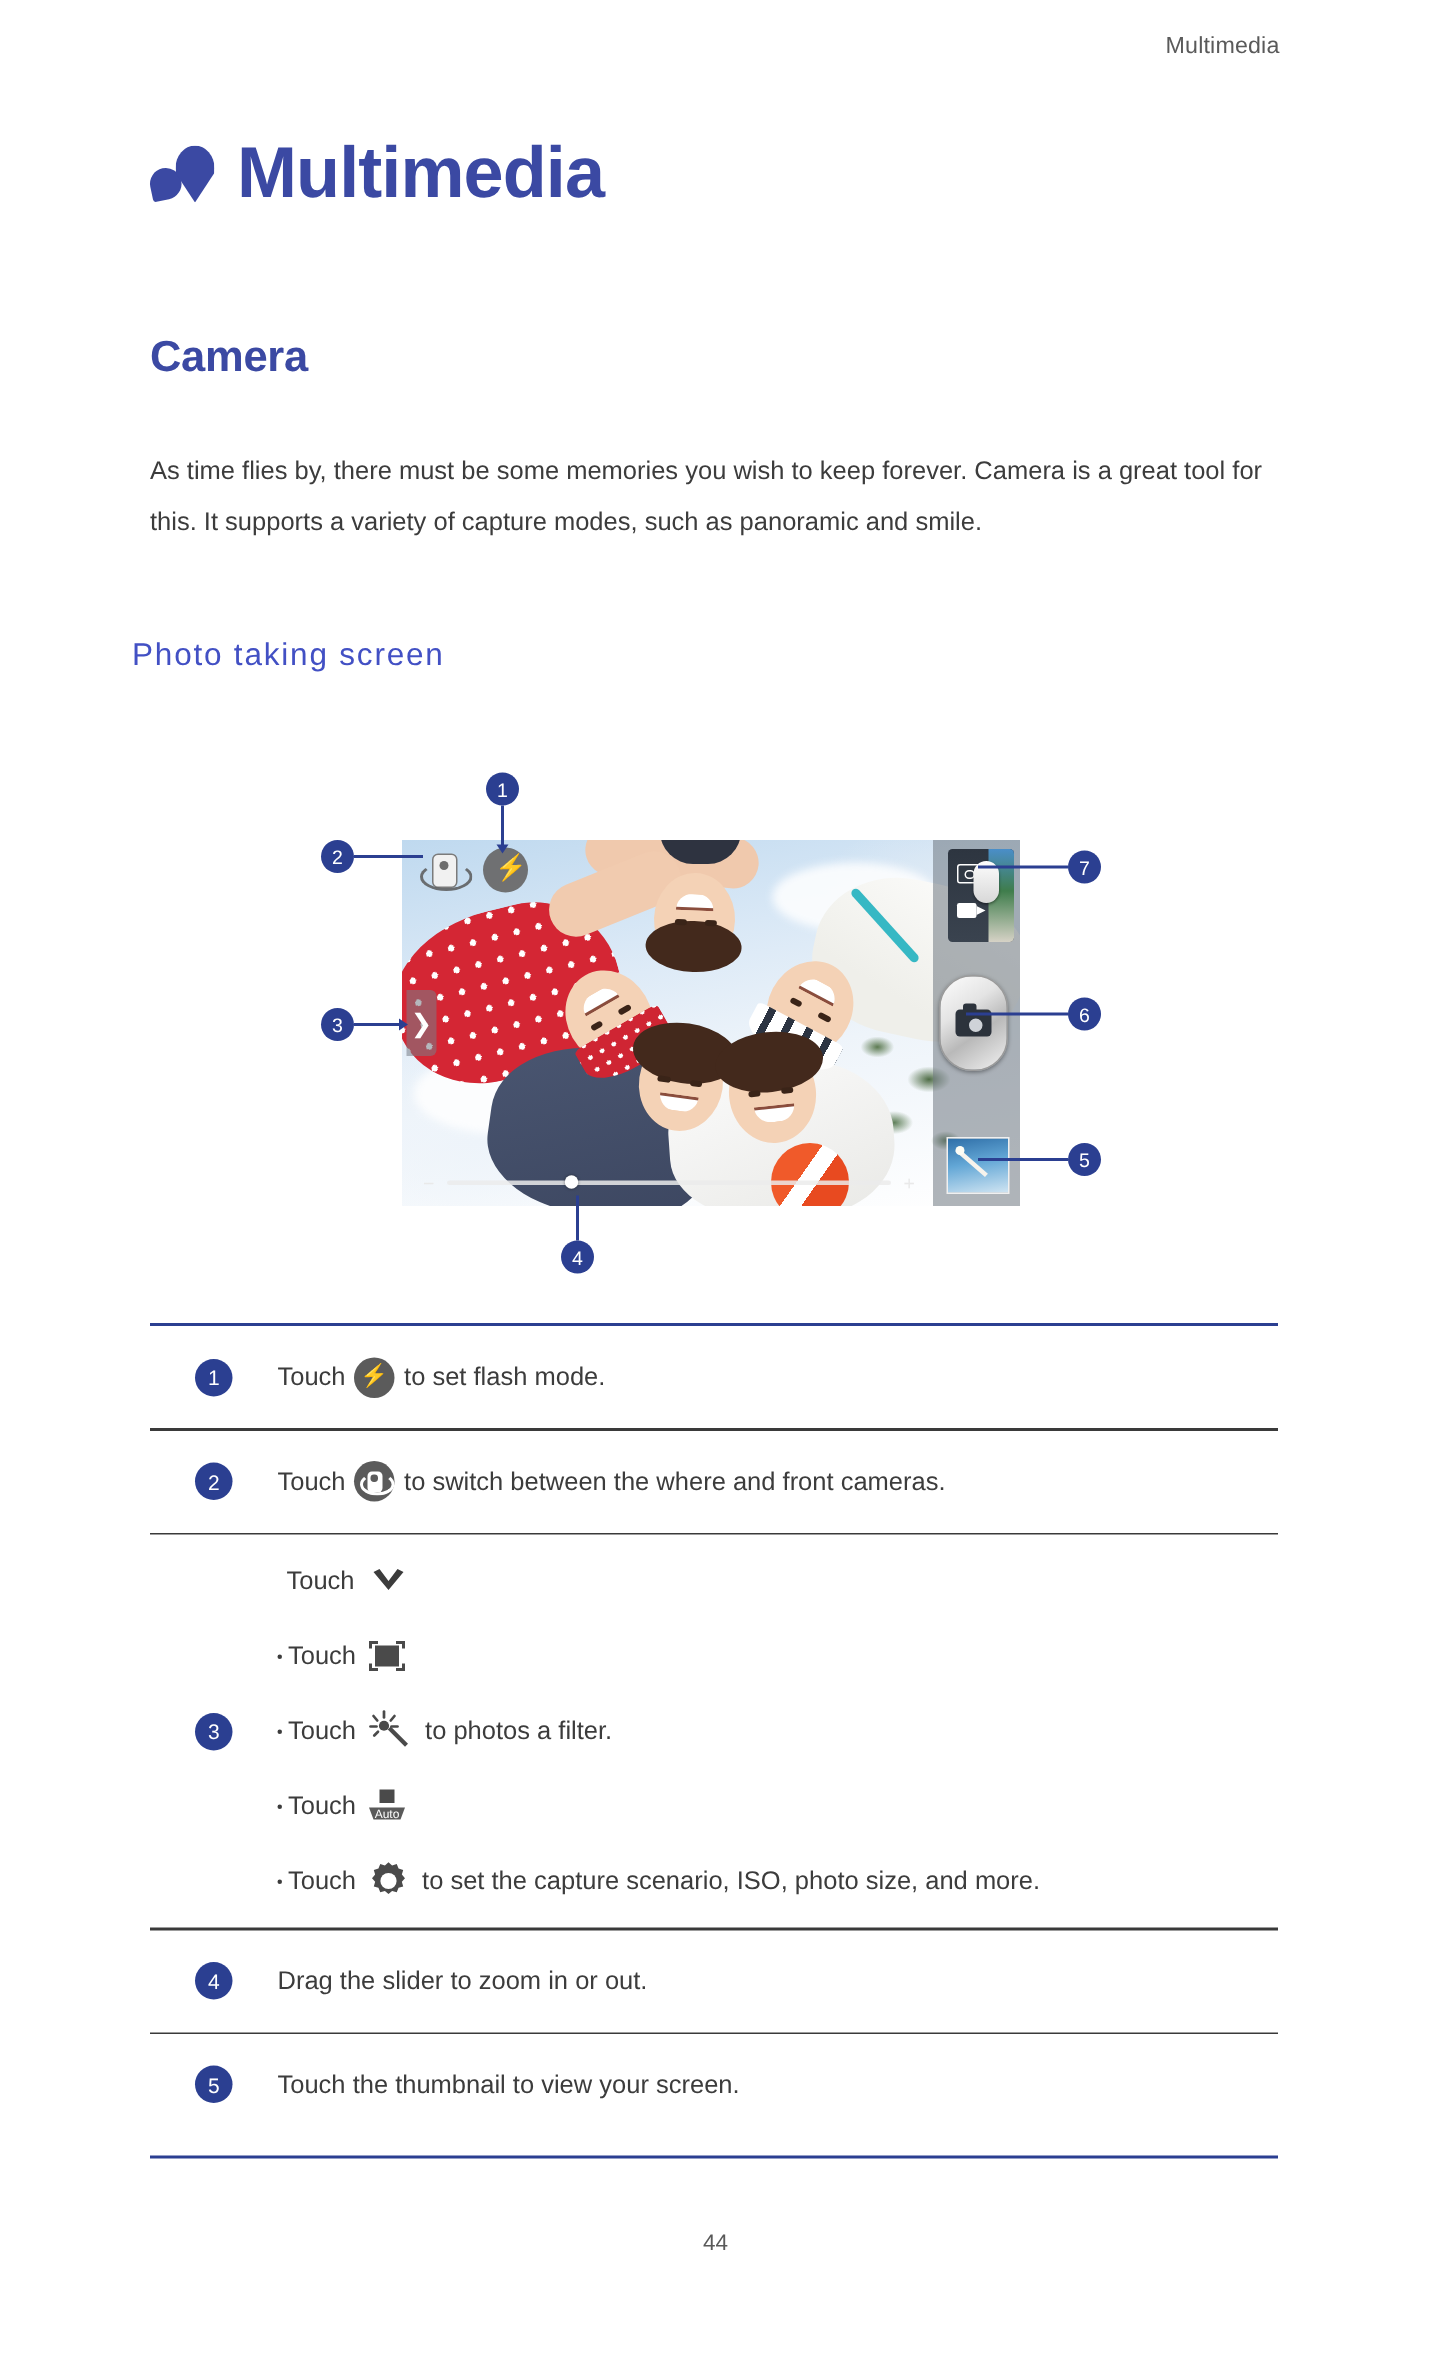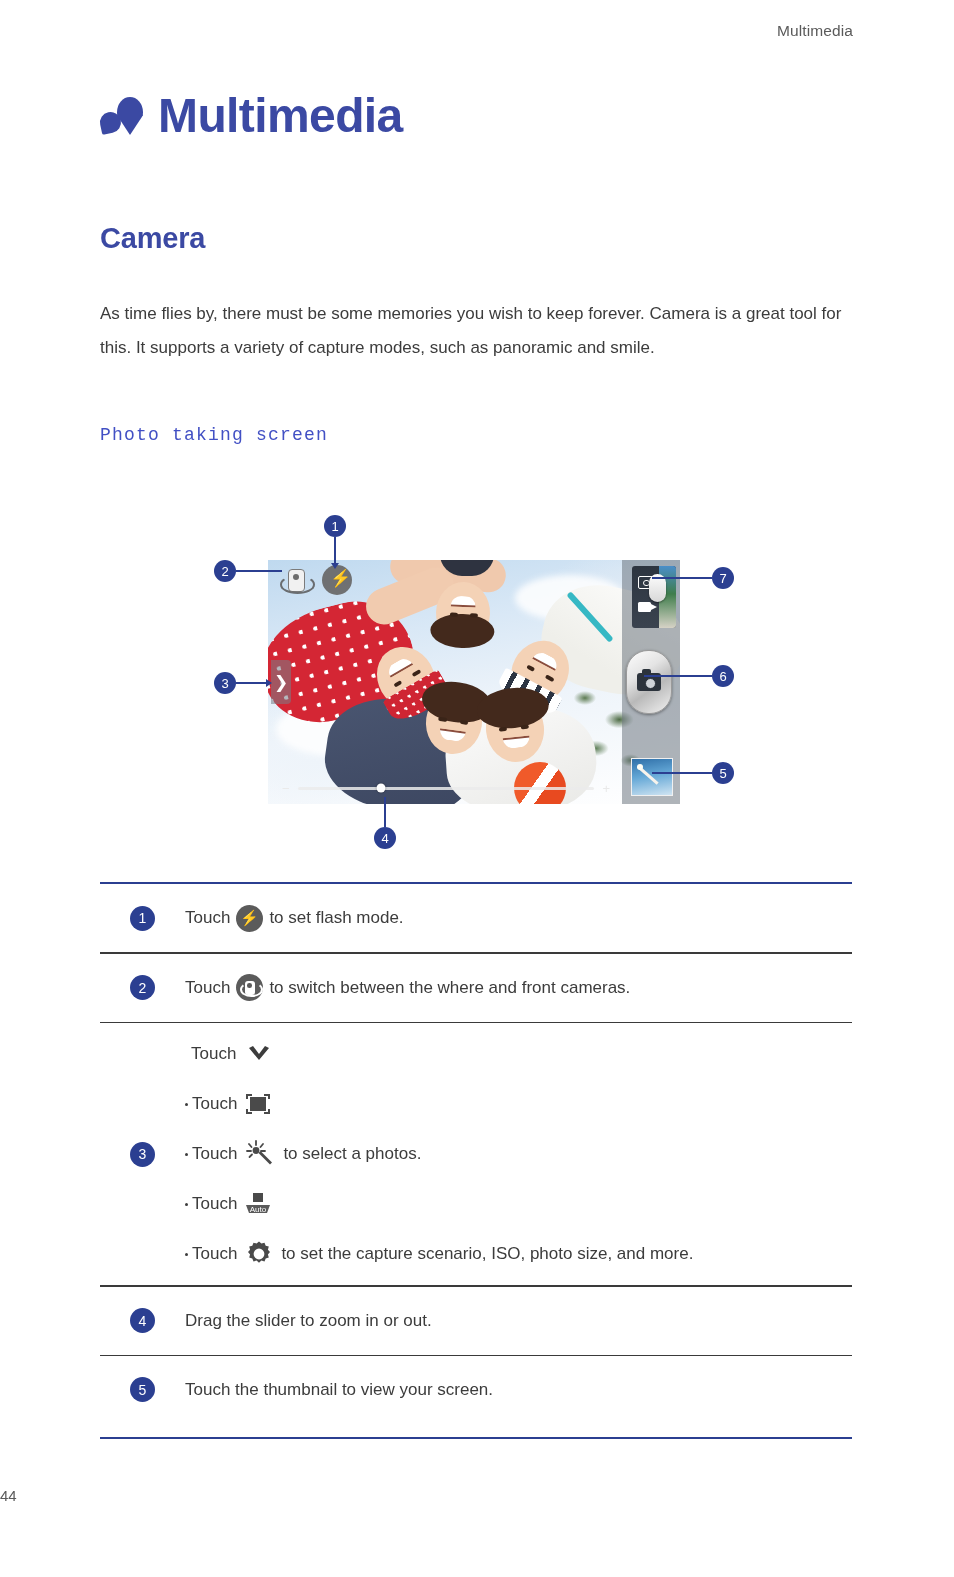--- a/index.html
+++ b/index.html
@@ -94,25 +94,24 @@
     width: 752px;
     font-size: 17px;
     line-height: 34px;
     color: #3c3c3c;
   }
 
   
   .sub-title {
     position: absolute;
     top: 425px;
-    left: 100px;
-    font-size: 18px;
+    left: 88px;
+    font-size: 21px;
     color: #4250c4;
     letter-spacing: 1.2px;
-    font-family: Liberation Mono, monospace;
   }
 
   
   .figure {
     position: absolute;
     top: 515px;
     left: 200px;
     width: 560px;
     height: 360px;
   }
@@ -525,21 +524,21 @@
   
   .footer-rule {
     position: absolute;
     left: 100px; top: 1437px;
     width: 752px; height: 2.4px;
     background: #2b3f91;
   }
   .page-num {
     position: absolute;
     left: 0; right: 0; top: 1487px;
-    text-align: left;
+    text-align: center;
     font-size: 15px;
     color: #5a5a5a;
   }
 </style>
 </head>
 <body>
 
 <div class="page">
 
   <div class="running-head">Multimedia</div>
@@ -749,21 +748,21 @@
                 <line x1="4" y1="4" x2="6.5" y2="7"></line>
                 <line x1="18" y1="4" x2="15.5" y2="7"></line>
                 <line x1="2" y1="11" x2="6" y2="11"></line>
                 <line x1="20" y1="11" x2="16" y2="11"></line>
                 <line x1="4.5" y1="17" x2="7" y2="14.5"></line>
               </g>
               <circle cx="11" cy="10.5" r="3.4" fill="#4a4a4a"></circle>
               <path d="M13.5 13 L25 24.5 L27 22.5 L15.5 11 Z" fill="#4a4a4a"></path>
             </svg>
           </span>
-          <span>to select a photos.</span>
+          <span>to photos a filter.</span>
         </div>
 
         <div class="sub-line">
           <span class="bullet-dot"></span>
           <span>Touch</span>
           <span class="ic ic-wb">
             <svg width="30" height="26" viewBox="0 0 30 26">
               <rect x="10" y="2" width="10" height="9" fill="#4a4a4a"></rect>
               <path d="M3 14 L27 14 L24 22 L6 22 Z" fill="#5a5a5a"></path>
               <text x="15" y="21" font-family="Liberation Sans, sans-serif" font-size="8" fill="#ffffff" text-anchor="middle">Auto</text>

